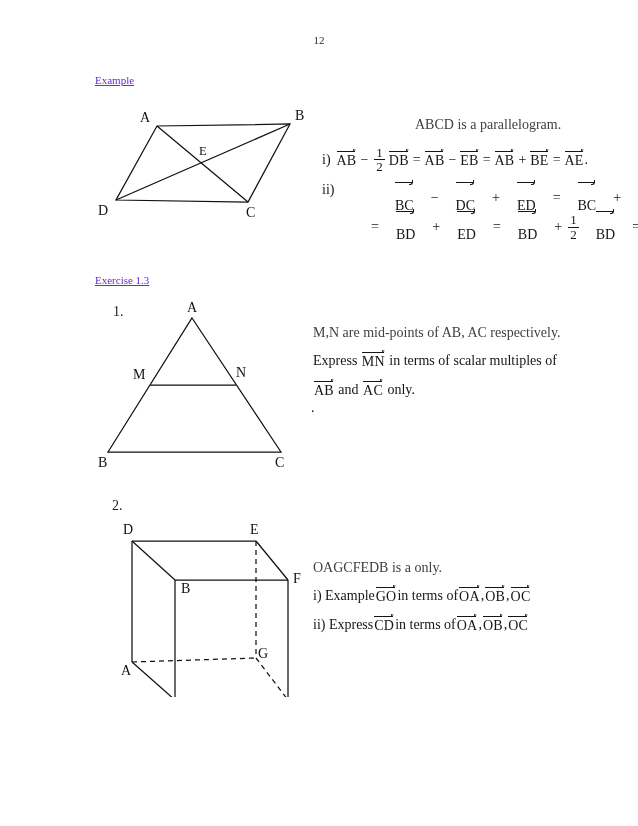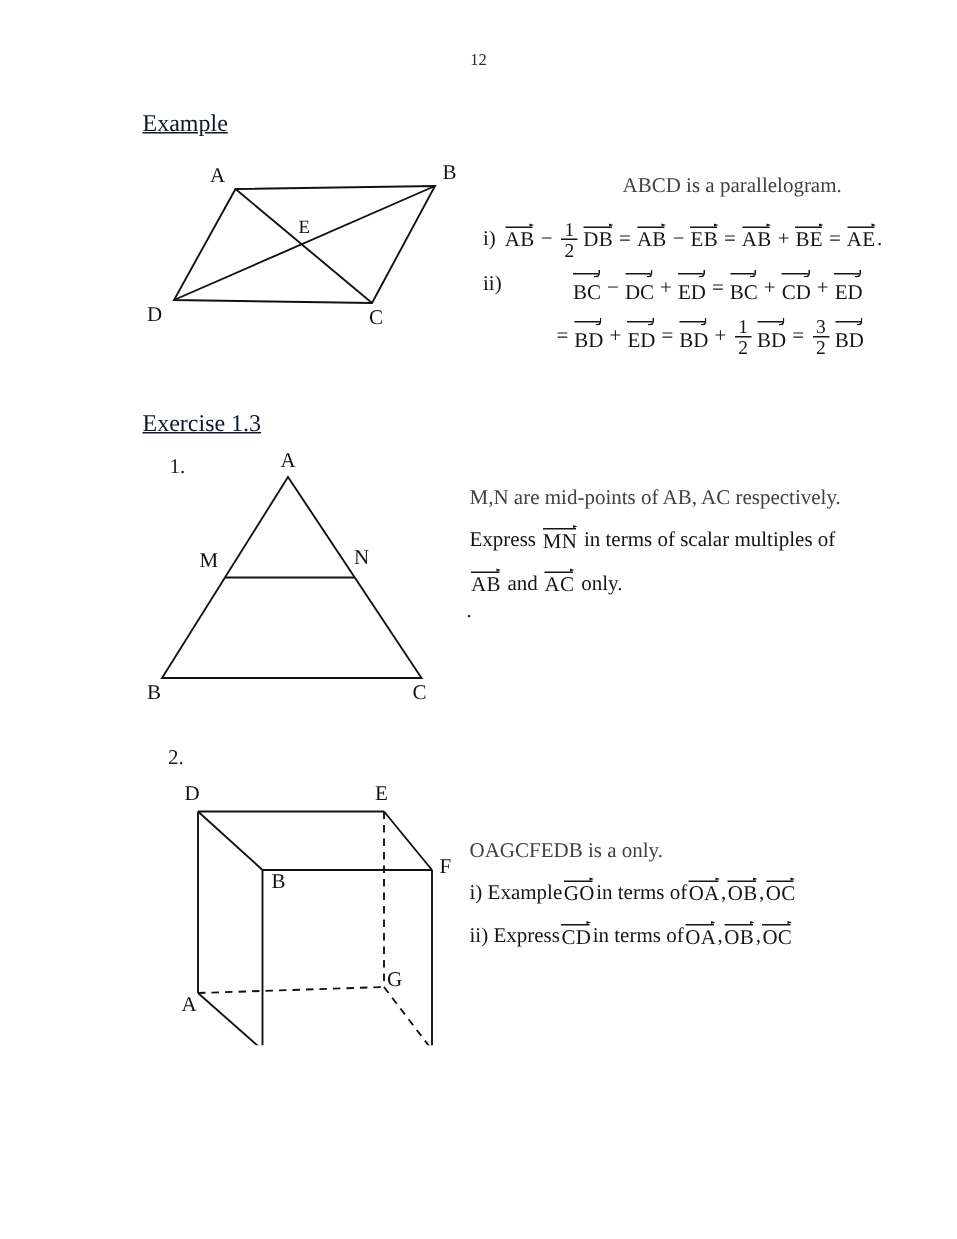--- a/index.html
+++ b/index.html
@@ -19,23 +19,23 @@
     overflow: hidden;
   }
   .abs { position: absolute; }
   .page-number {
     left: 0; top: 34px; width: 638px;
     text-align: center;
     font-size: 11px;
     color: #2b2b2b;
   }
   .heading {
-    font-size: 16px;
+    font-size: 11px;
     text-decoration: underline;
-    color: #0f172a;
+    color: #6d28d9;
     white-space: nowrap;
   }
   .itemnum {
     font-size: 14px;
     color: #1a1a1a;
   }
   .vertex-label {
     font-size: 14px;
     color: #111111;
     white-space: nowrap;
@@ -84,21 +84,21 @@
   }
   .vec > .bar::after {
     content: "";
     position: absolute;
     right: -1px; top: -1.6px;
     border-left: 3.4px solid #151515;
     border-top: 1.9px solid transparent;
     border-bottom: 1.9px solid transparent;
   }
   
-  .vech { position: relative; display: inline-block; padding-top: 6px; margin: 0 1px; }
+  .vech { position: relative; display: inline-block; padding-top: 16px; margin: 0 14px; }
   .vech > .bar {
     position: absolute; left: 0; right: 2px; top: 0px;
     height: 1px; background: #151515;
   }
   .vech > .bar::after {
     content: "";
     position: absolute;
     right: -1px; top: -2px;
     width: 3px; height: 4px;
     border-right: 1px solid #151515;

